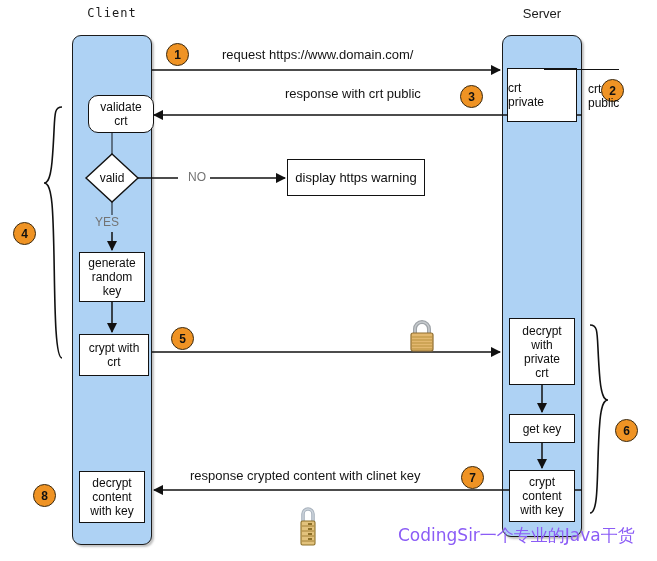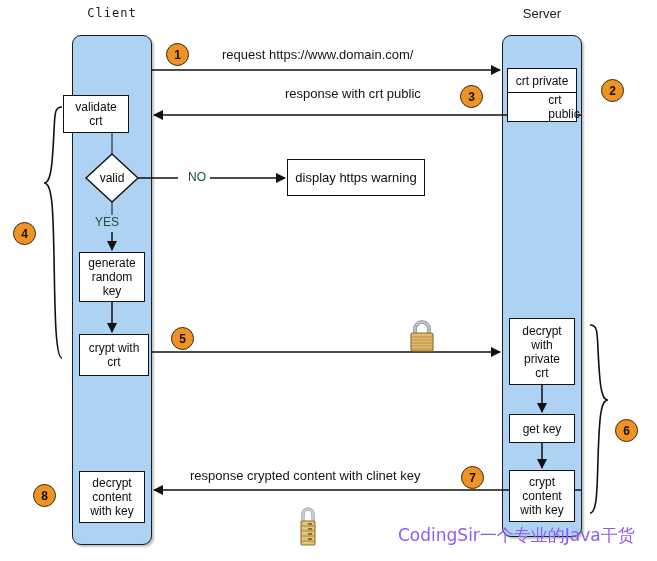--- a/index.html
+++ b/index.html
@@ -60,21 +60,21 @@
     color: #0d0d0d;
   }
   .box span { display: block; padding: 0 2px; }
 
   .crtbox {
     position: absolute;
     background: #ffffff;
     border: 1.4px solid #121212;
     box-sizing: border-box;
     display: flex;
-    flex-direction: column;
+    flex-direction: row;
   }
   .crtrow {
     flex: 1 1 0;
     display: flex;
     align-items: center;
     justify-content: center;
     font-size: 12px;
     color: #0d0d0d;
     box-sizing: border-box;
   }
@@ -118,21 +118,21 @@
   .msg-label {
     position: absolute;
     font-size: 13px;
     color: #141414;
     white-space: nowrap;
     text-align: center;
   }
   .edge-label {
     position: absolute;
     font-size: 12px;
-    color: #14532d;
+    color: #737373;
     white-space: nowrap;
   }
 
   
   #lines {
     position: absolute;
     left: 0; top: 0;
     width: 657px; height: 561px;
     pointer-events: none;
   }
@@ -203,21 +203,21 @@
   <div class="badge" style="left:13px; top:222px;">4</div>
   <div class="badge" style="left:171px; top:327px;">5</div>
   <div class="badge" style="left:615px; top:419px;">6</div>
   <div class="badge" style="left:461px; top:466px;">7</div>
   <div class="badge" style="left:33px; top:484px;">8</div>
 
   <div class="msg-label" style="left:222px; top:47px;">request https://www.domain.com/</div>
   <div class="msg-label" style="left:285px; top:86px;">response with crt public</div>
   <div class="msg-label" style="left:190px; top:468px;">response crypted content with clinet key</div>
 
-  <div class="box" style="left:63px; top:95px; width:66px; height:38px;">
+  <div class="box" style="left:88px; top:95px; width:66px; height:38px;border-radius:10px;">
     <span>
       <span>validate</span>
       <span>crt</span>
     </span>
   </div>
 
   <div class="diamond-wrap" style="left:84px; top:152px; width:56px; height:52px;">
     <svg width="56" height="52" viewBox="0 0 56 52">
       <polygon points="28,2 54,26 28,50 2,26" fill="#ffffff" stroke="#121212" stroke-width="1.4"></polygon>
     </svg>

